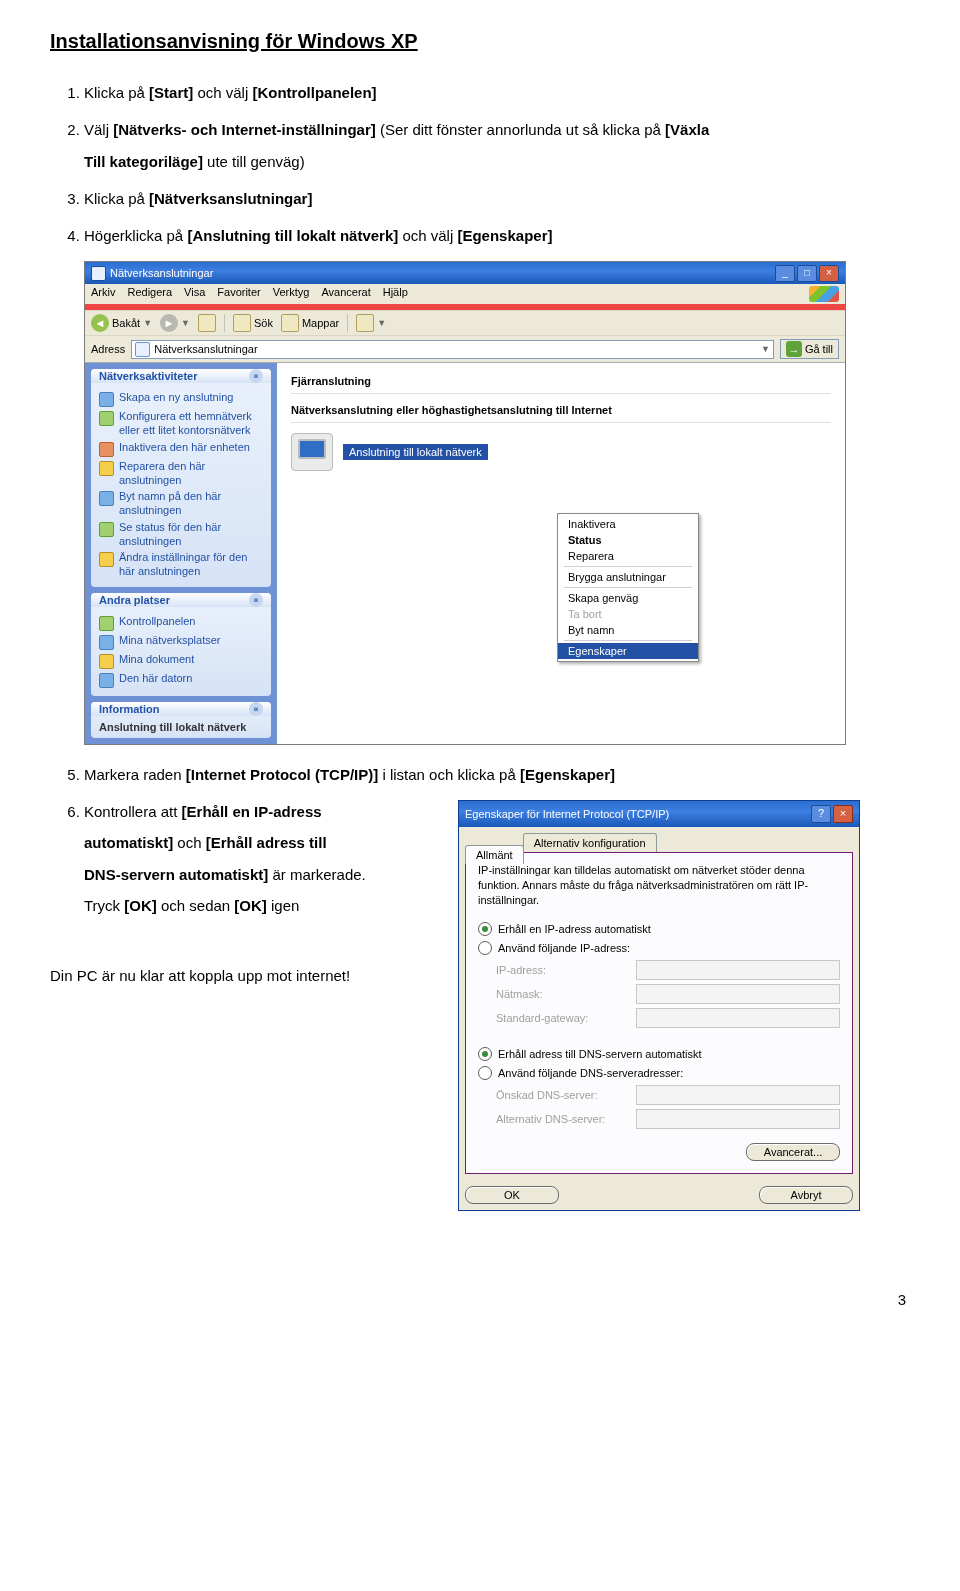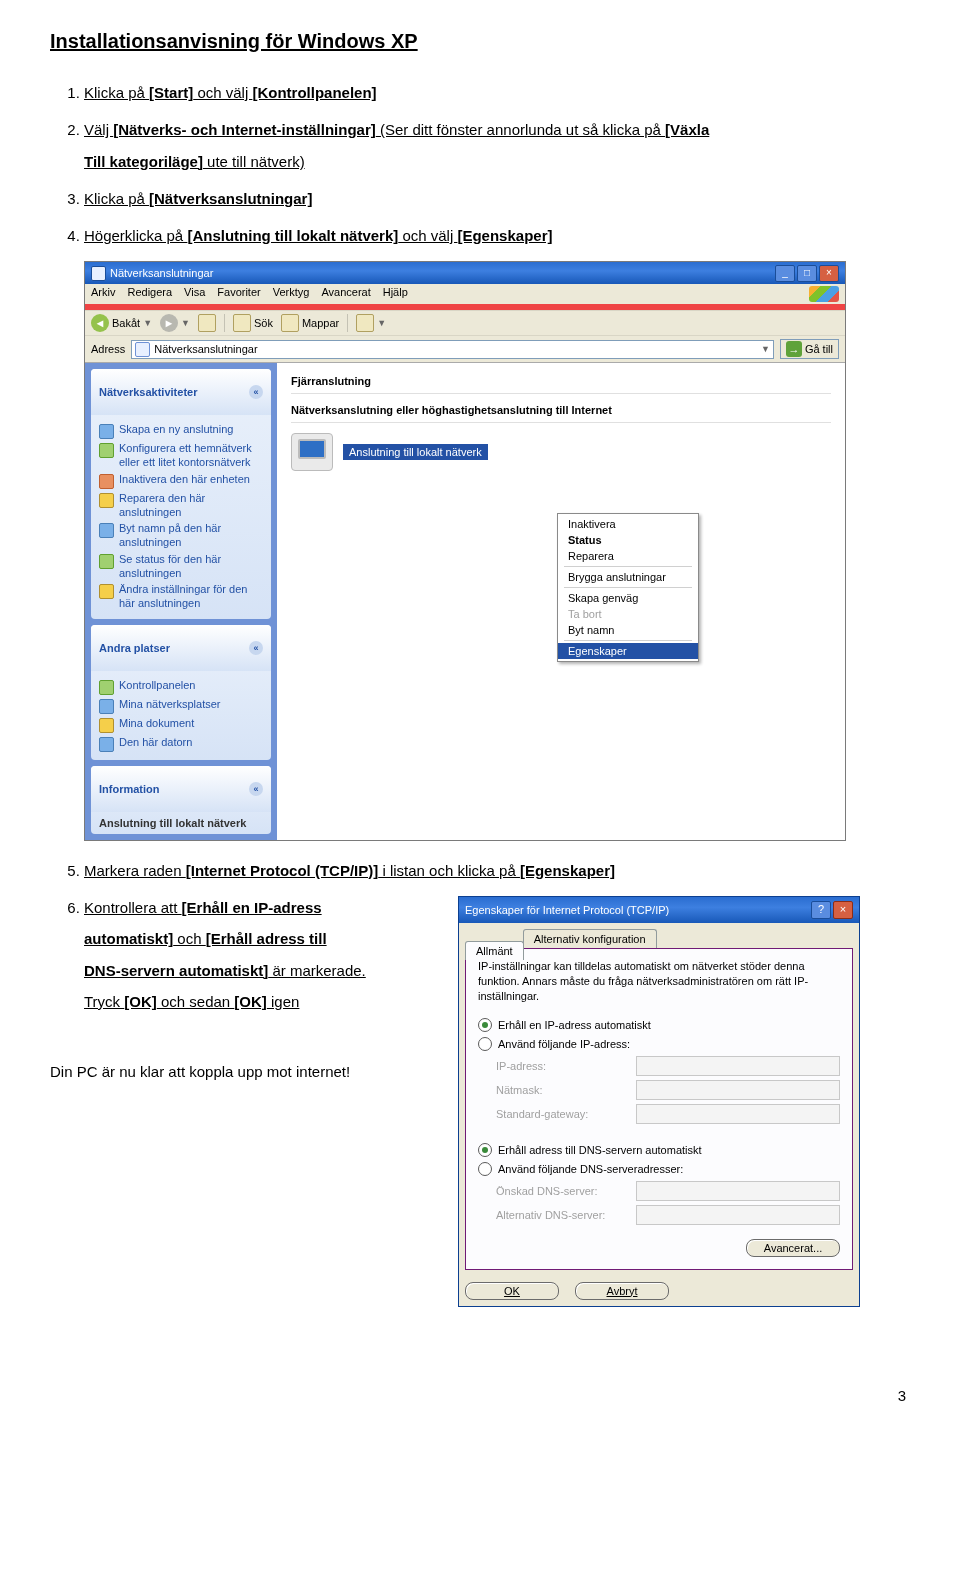--- a/index.html
+++ b/index.html
@@ -12,21 +12,20 @@
     background: #fff;
   }
   h1 {
     font-size: 20px;
     margin: 0 0 28px 0;
     text-decoration: underline;
   }
   ol.steps {
     padding-left: 34px;
     margin: 0;
-    text-decoration: underline;
   }
   ol.steps > li {
     font-size: 15px;
     line-height: 1.55;
     margin-bottom: 14px;
   }
   ol.steps > li .indent {
     display: block;
     margin-top: 8px;
   }
@@ -101,21 +100,21 @@
     width: 180px; padding: 6px; background:#6f92d6;
     display:flex; flex-direction:column; gap:6px;
   }
   .side-panel {
     background: linear-gradient(#eaf1fb, #d6e3f6);
     border-radius: 4px;
     overflow: hidden;
   }
   .side-hdr {
     background: linear-gradient(#fff, #d6e3f6);
-    padding: 16px 8px; font-weight: bold; color:#2351a5;
+    padding: 0 8px; font-weight: bold; color:#2351a5;
     display:flex; justify-content:space-between; align-items:center;
   }
   .side-hdr .chev { width:14px;height:14px;border-radius:50%;background:#c7d7ef;color:#2351a5;text-align:center;line-height:14px;font-size:9px;}
   .side-list { padding: 5px 8px; }
   .side-item { display:flex; align-items:flex-start; gap:5px; color:#2351a5; margin:3px 0; line-height:1.25;}
   .side-item .ic { width:13px;height:13px;flex:none;background:#f5cf4a;border:1px solid #b09030;border-radius:2px;margin-top:1px;}
   .side-item .ic.b { background:#7ab0e8; border-color:#4a80b8;}
   .side-item .ic.g { background:#a0d070; border-color:#60a030;}
   .side-item .ic.r { background:#e89060; border-color:#c06030;}
   .xp-content { flex:1; padding: 8px 14px; position:relative; }
@@ -174,21 +173,21 @@
     width:12px;height:12px;border-radius:50%;border:1px solid #5a5a5a;
     display:inline-flex;align-items:center;justify-content:center;background:#fff;
   }
   .radio.on::after { content:""; width:6px;height:6px;border-radius:50%;background:#3a8a3a; }
   .fld-row { display:flex; align-items:center; margin:4px 0 4px 18px; }
   .fld-row .lbl { width:140px; color:#a0a0a0; }
   .fld-row .ipbox {
     flex:1; height:18px; background:#f4f4f4; border:1px solid #c8c8c8;
   }
   .dlg-sep { height:10px; }
-  .dlg-footer { display:flex; justify-content:flex-start; gap:16px; padding:6px;text-decoration:underline; }
+  .dlg-footer { display:flex; justify-content:space-between; gap:16px; padding:6px; }
   .xp-btn {
     min-width:72px; padding:2px 10px; background:#ece9d8;
     border:1px solid #6b6b6b; border-radius:8px; text-align:center;
     box-shadow: inset 1px 1px #fff;
   }
   .adv-row { display:flex; justify-content:flex-end; margin-top:14px; }
 
   .final { margin: 50px 0 0 0; font-size:15px; }
   .pagenum { text-align:right; font-size:15px; margin-top:80px; padding-right:4px;}
 
@@ -199,21 +198,21 @@
 <body>
 
 <h1>Installationsanvisning för Windows XP</h1>
 
 <ol class="steps">
   <li>
     <span>Klicka på </span><span class="bold">[Start]</span><span> och välj </span><span class="bold">[Kontrollpanelen]</span>
   </li>
   <li>
     <span>Välj </span><span class="bold">[Nätverks- och Internet-inställningar]</span><span> (Ser ditt fönster annorlunda ut så klicka på </span><span class="bold">[Växla</span>
-    <span class="indent"><span class="bold">Till kategoriläge]</span><span> ute till nätverk)</span></span>
+    <span class="indent"><span class="bold">Till kategoriläge]</span><span> ute till genväg)</span></span>
   </li>
   <li>
     <span>Klicka på </span><span class="bold">[Nätverksanslutningar]</span>
   </li>
   <li>
     <span>Högerklicka på </span><span class="bold">[Anslutning till lokalt nätverk]</span><span> och välj </span><span class="bold">[Egenskaper]</span>
   </li>
 </ol>
 
 <div class="xp-window">

